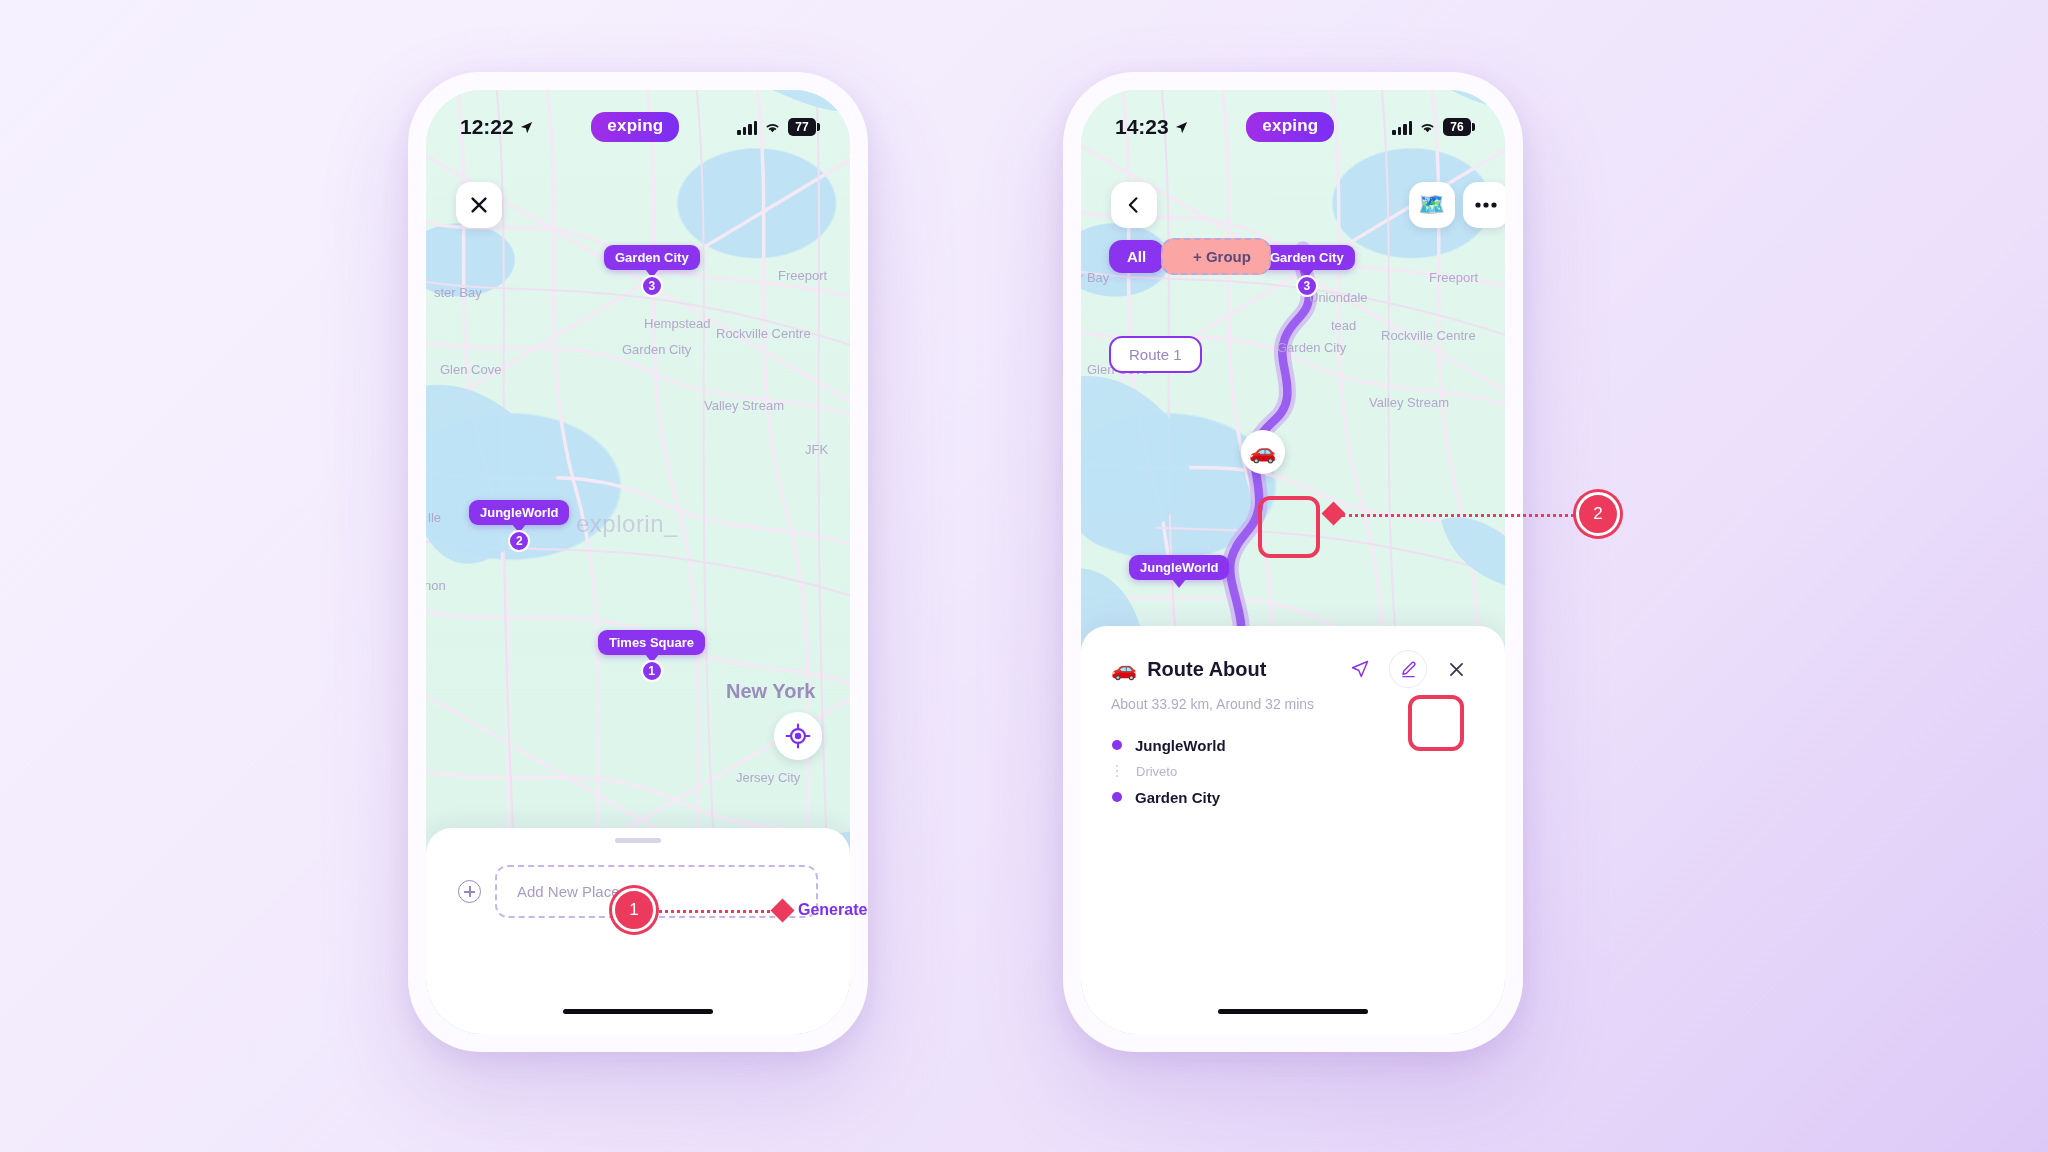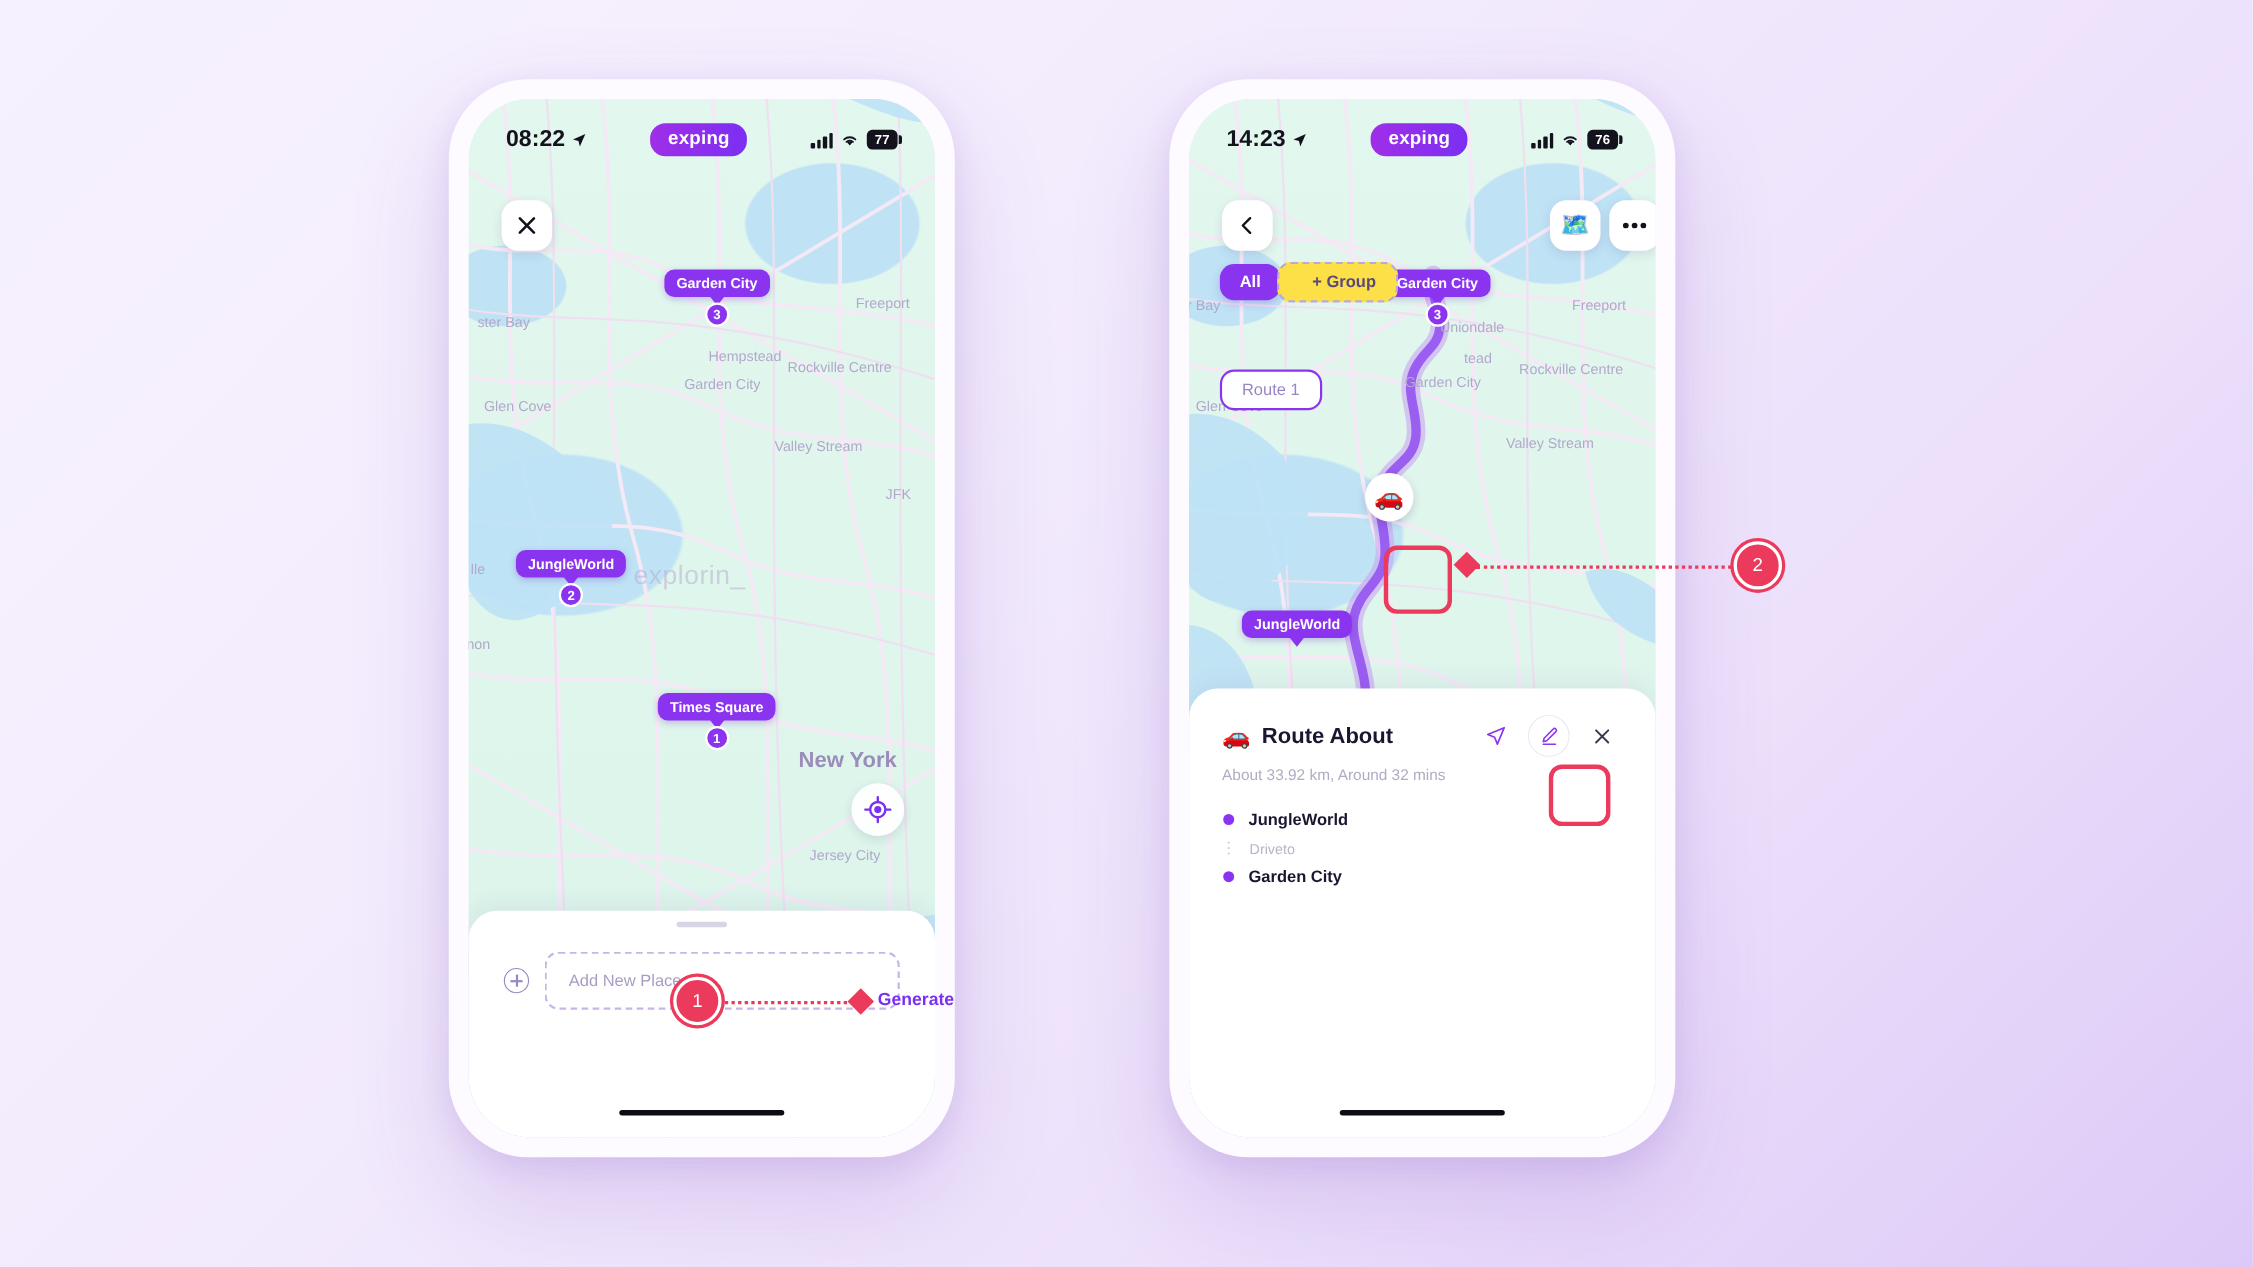--- a/index.html
+++ b/index.html
@@ -81,21 +81,21 @@
     display:flex; align-items:center; justify-content:center;
   }
   .fab-round { border-radius:50%; width:48px; height:48px; background:rgba(255,255,255,.92); }
 
   .chip {
     position:absolute; z-index:25;
     font-size:15px; font-weight:700;
     padding:8px 18px; border-radius:13px; white-space:nowrap;
   }
   .chip-solid { background:#8b34ef; color:#fff; box-shadow:0 3px 9px rgba(110,40,200,.25); }
-  .chip-dashed { background:#fde047; color:#5a4a7a; border:2px dashed #b9a7dd;padding-left:30px; }
+  .chip-dashed { background:#fca5a5; color:#5a4a7a; border:2px dashed #b9a7dd;padding-left:30px; }
   .chip-outline { background:#fff; color:#9a86c4; border:2px solid #8b34ef; font-weight:400; }
 
   
   .pin { position:absolute; z-index:20; display:flex; flex-direction:column; align-items:center; }
   .pin-label {
     background:#8b34ef; color:#fff; font-size:13px; font-weight:700;
     padding:5px 11px; border-radius:9px; white-space:nowrap;
     box-shadow:0 2px 7px rgba(110,40,200,.3);
   }
   .pin-tri {
@@ -258,21 +258,21 @@
     </div>
     <div class="pin" style="left:172px; top:540px;">
       <div class="pin-label">Times Square</div>
       <div class="pin-tri"></div>
       <div class="pin-num">1</div>
     </div>
   </div>
 
   <div class="statusbar">
     <div class="sb-left">
-      <span>08:22</span>
+      <span>12:22</span>
       <svg class="sb-arrow" viewBox="0 0 24 24">
         <path d="M3 11 L21 3 L13 21 L11 13 Z" fill="#14121c"></path>
       </svg>
     </div>
     <div class="sb-center">exping</div>
     <div class="sb-right">
       <span class="bars">
             <i></i>
             <i></i>
             <i></i>

